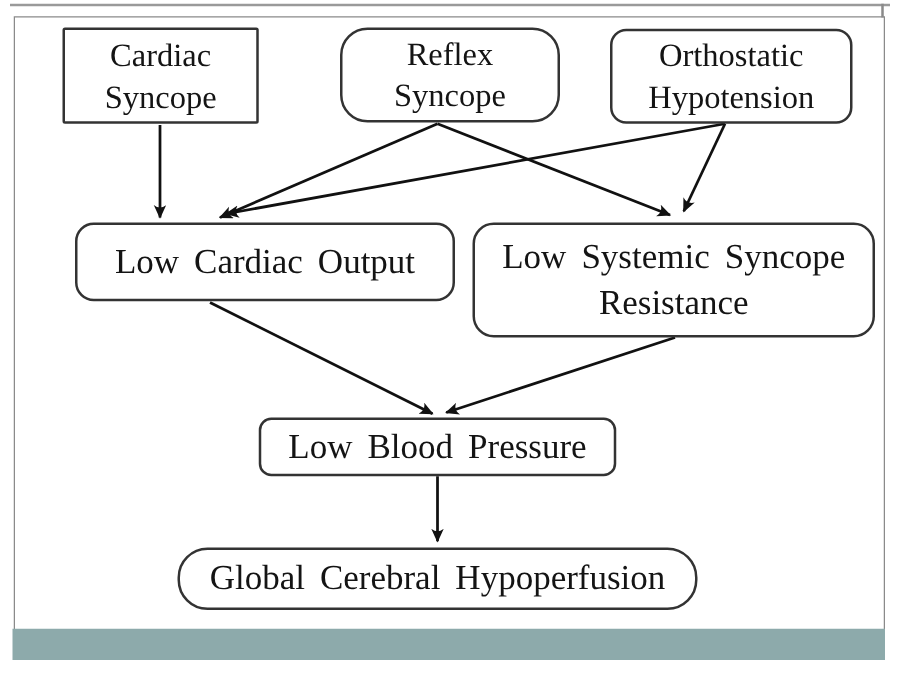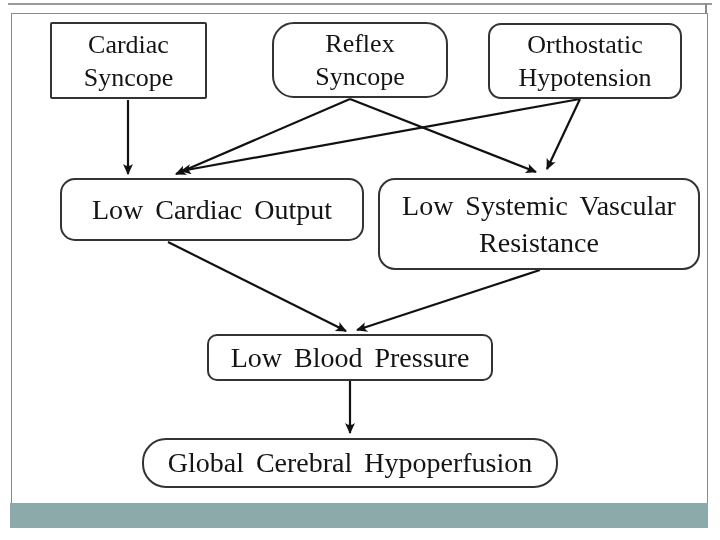--- a/index.html
+++ b/index.html
@@ -63,21 +63,21 @@
 Syncope</span>
   </div>
   <div class="node n2">
     <span class="node-label">Orthostatic
 Hypotension</span>
   </div>
   <div class="node n3">
     <span class="node-label">Low Cardiac Output</span>
   </div>
   <div class="node n4">
-    <span class="node-label">Low Systemic Vascular
+    <span class="node-label">Low Systemic Syncope
 Resistance</span>
   </div>
   <div class="node n5">
     <span class="node-label">Low Blood Pressure</span>
   </div>
   <div class="node n6">
     <span class="node-label">Global Cerebral Hypoperfusion</span>
   </div>
 
 </div>

